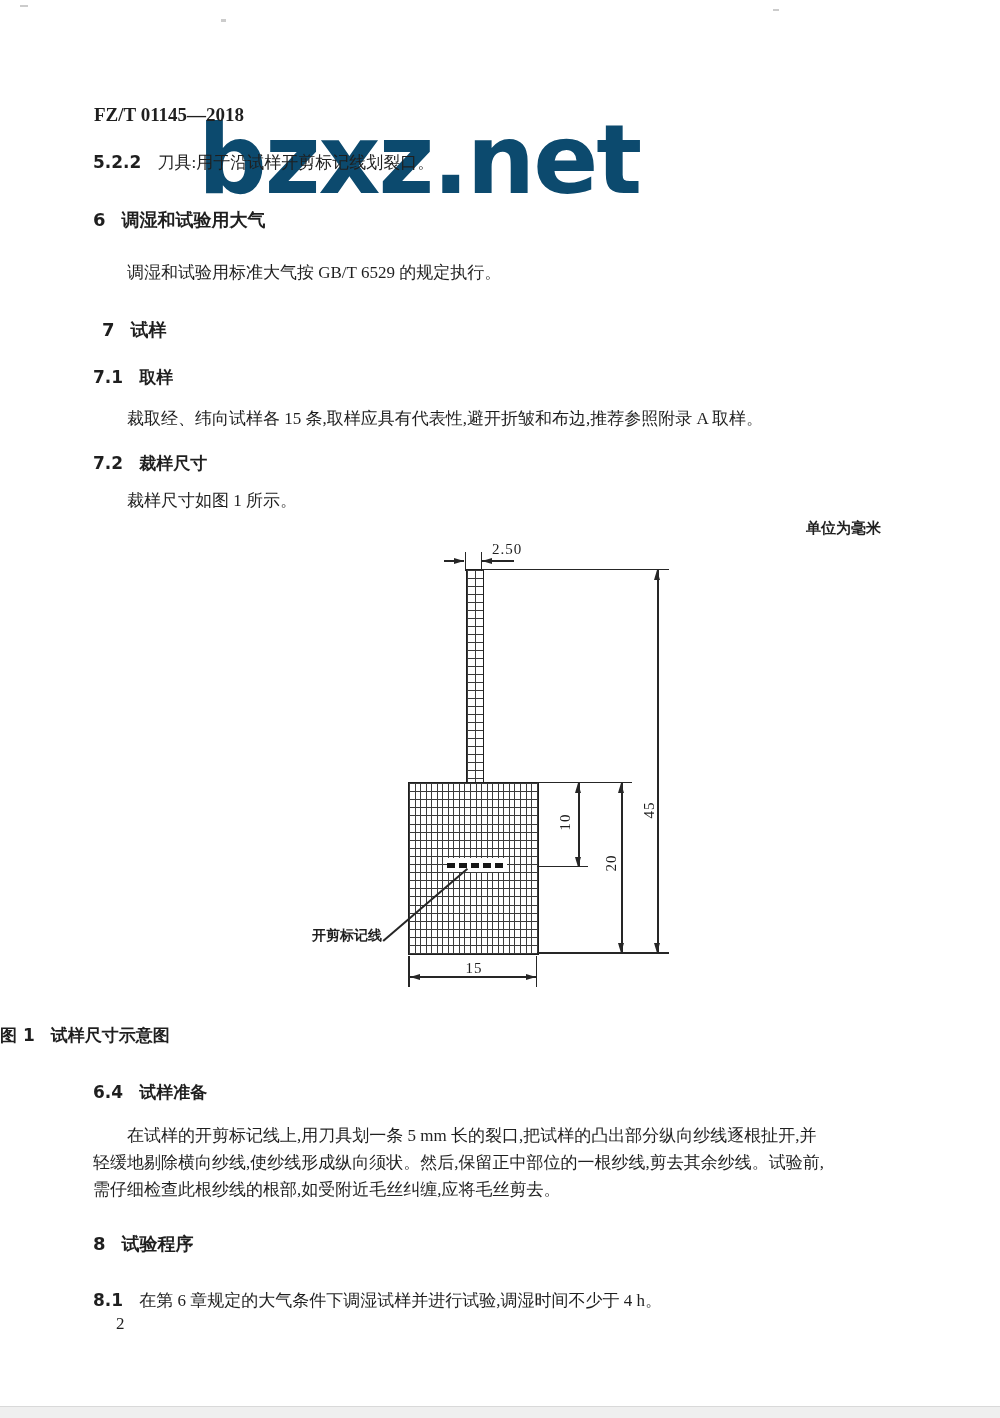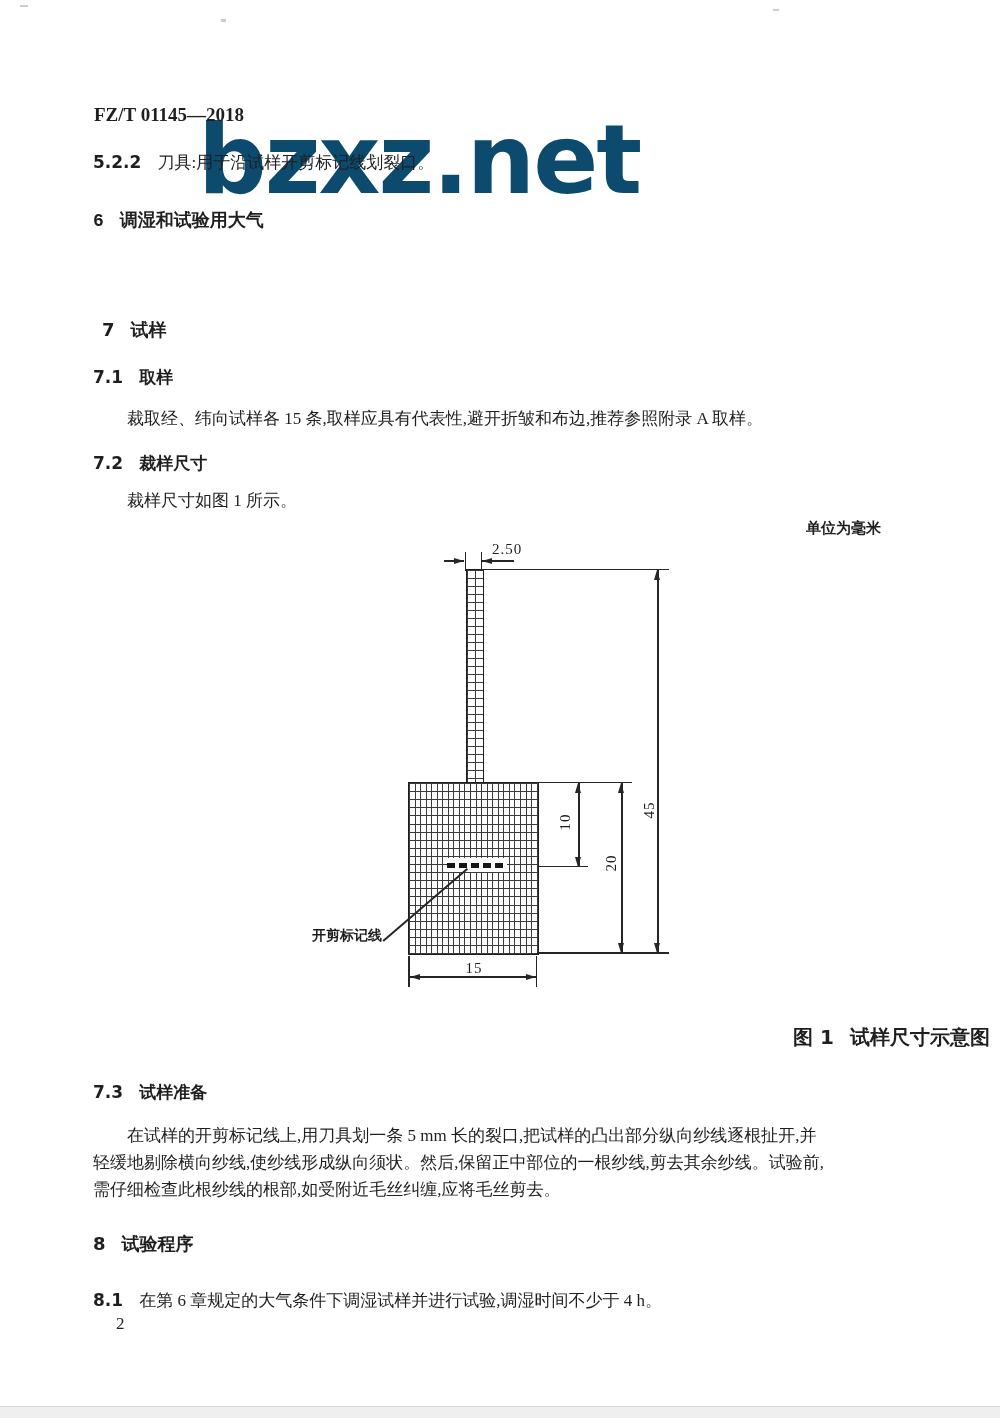--- a/index.html
+++ b/index.html
@@ -29,44 +29,45 @@
   .ah.left{border-width:3.5px 10px 3.5px 0;border-right-color:#262626;}
   .ah.right{border-width:3.5px 0 3.5px 10px;border-left-color:#262626;}
   .dimnum{font-size:15px;font-family:"Liberation Serif","DejaVu Serif",serif;letter-spacing:1px;}
   .dimv{width:40px;height:16px;display:flex;align-items:center;justify-content:center;transform:rotate(-90deg);}
   .markband{background:#ffffff;}
   .markdash{position:absolute;left:0;top:4.5px;height:5px;width:100%;
             background:repeating-linear-gradient(90deg,#161616 0,#161616 8px,transparent 8px,transparent 12px);}
   .leader{transform-origin:0 50%;transform:rotate(-40.6deg);}
   .footer-band{left:0;top:1406px;width:1000px;height:12px;background:#efefef;border-top:1px solid #d9d9d9;}
   .speck{background:#cccccc;}
-  .caption{left:0;top:1024px;width:990px;text-align:right;font-size:20px;}
+  .caption{left:0;top:1024px;width:990px;text-align:left;font-size:17px;}
   .units{font-size:15px;text-align:center;}
   .cutlabel{font-size:14px;}
 </style>
 </head>
 <body>
 
 <div class="page">
 
   <div class="abs speck" style="left:221px;top:19px;width:5px;height:3px;"></div>
   <div class="abs speck" style="left:20px;top:5px;width:8px;height:2px;"></div>
   <div class="abs speck" style="left:773px;top:9px;width:6px;height:2px;"></div>
 
   <div class="abs watermark">bzxz.net</div>
 
   <div class="abs hd" style="left:94px;top:104px;font-size:19px;font-family:'Liberation Serif','DejaVu Serif',serif;">FZ/T 01145—2018</div>
 
   <div class="abs body-text" style="left:93px;top:152px;">
     <span class="cnum">5.2.2</span><span>刀具:用于沿试样开剪标记线划裂口。</span>
   </div>
 
-  <div class="abs hd h1" style="left:93px;top:208px;font-family:Liberation Mono, monospace;">
+  <div class="abs hd h1" style="left:93px;top:208px;">
     <span>6</span><span class="gap"></span><span>调湿和试验用大气</span>
   </div>
+  <div class="abs body-text" style="left:127px;top:262px;">调湿和试验用标准大气按 GB/T 6529 的规定执行。</div>
 
   <div class="abs hd h1" style="left:87px;top:318px;margin-left:15px;">
     <span>7</span><span class="gap"></span><span>试样</span>
   </div>
 
   <div class="abs hd h2" style="left:93px;top:366px;">
     <span>7.1</span><span class="gap"></span><span>取样</span>
   </div>
   <div class="abs body-text" style="left:127px;top:408px;text-align:center;">裁取经、纬向试样各 15 条,取样应具有代表性,避开折皱和布边,推荐参照附录 A 取样。</div>
 
@@ -121,21 +122,21 @@
   <div class="abs dimnum" style="left:454px;top:960px;width:40px;text-align:center;">15</div>
 
   <div class="abs ln leader" style="left:383px;top:940px;width:111px;height:1.5px;"></div>
   <div class="abs hd cutlabel" style="left:312px;top:927px;">开剪标记线</div>
 
   <div class="abs hd caption">
     <span>图 1</span><span class="gap"></span><span>试样尺寸示意图</span>
   </div>
 
   <div class="abs hd h2" style="left:93px;top:1081px;">
-    <span>7.3</span><span class="gap"></span><span>试样准备</span>
+    <span>6.4</span><span class="gap"></span><span>试样准备</span>
   </div>
   <div class="abs body-text" style="left:127px;top:1125px;">在试样的开剪标记线上,用刀具划一条 5 mm 长的裂口,把试样的凸出部分纵向纱线逐根扯开,并</div>
   <div class="abs body-text" style="left:93px;top:1179px;">需仔细检查此根纱线的根部,如受附近毛丝纠缠,应将毛丝剪去。</div>
   <div class="abs body-text" style="left:93px;top:1152px;">轻缓地剔除横向纱线,使纱线形成纵向须状。然后,保留正中部位的一根纱线,剪去其余纱线。试验前,</div>
 
   <div class="abs hd h1" style="left:93px;top:1232px;">
     <span>8</span><span class="gap"></span><span>试验程序</span>
   </div>
   <div class="abs body-text" style="left:93px;top:1290px;">
     <span class="cnum">8.1</span><span>在第 6 章规定的大气条件下调湿试样并进行试验,调湿时间不少于 4 h。</span>

